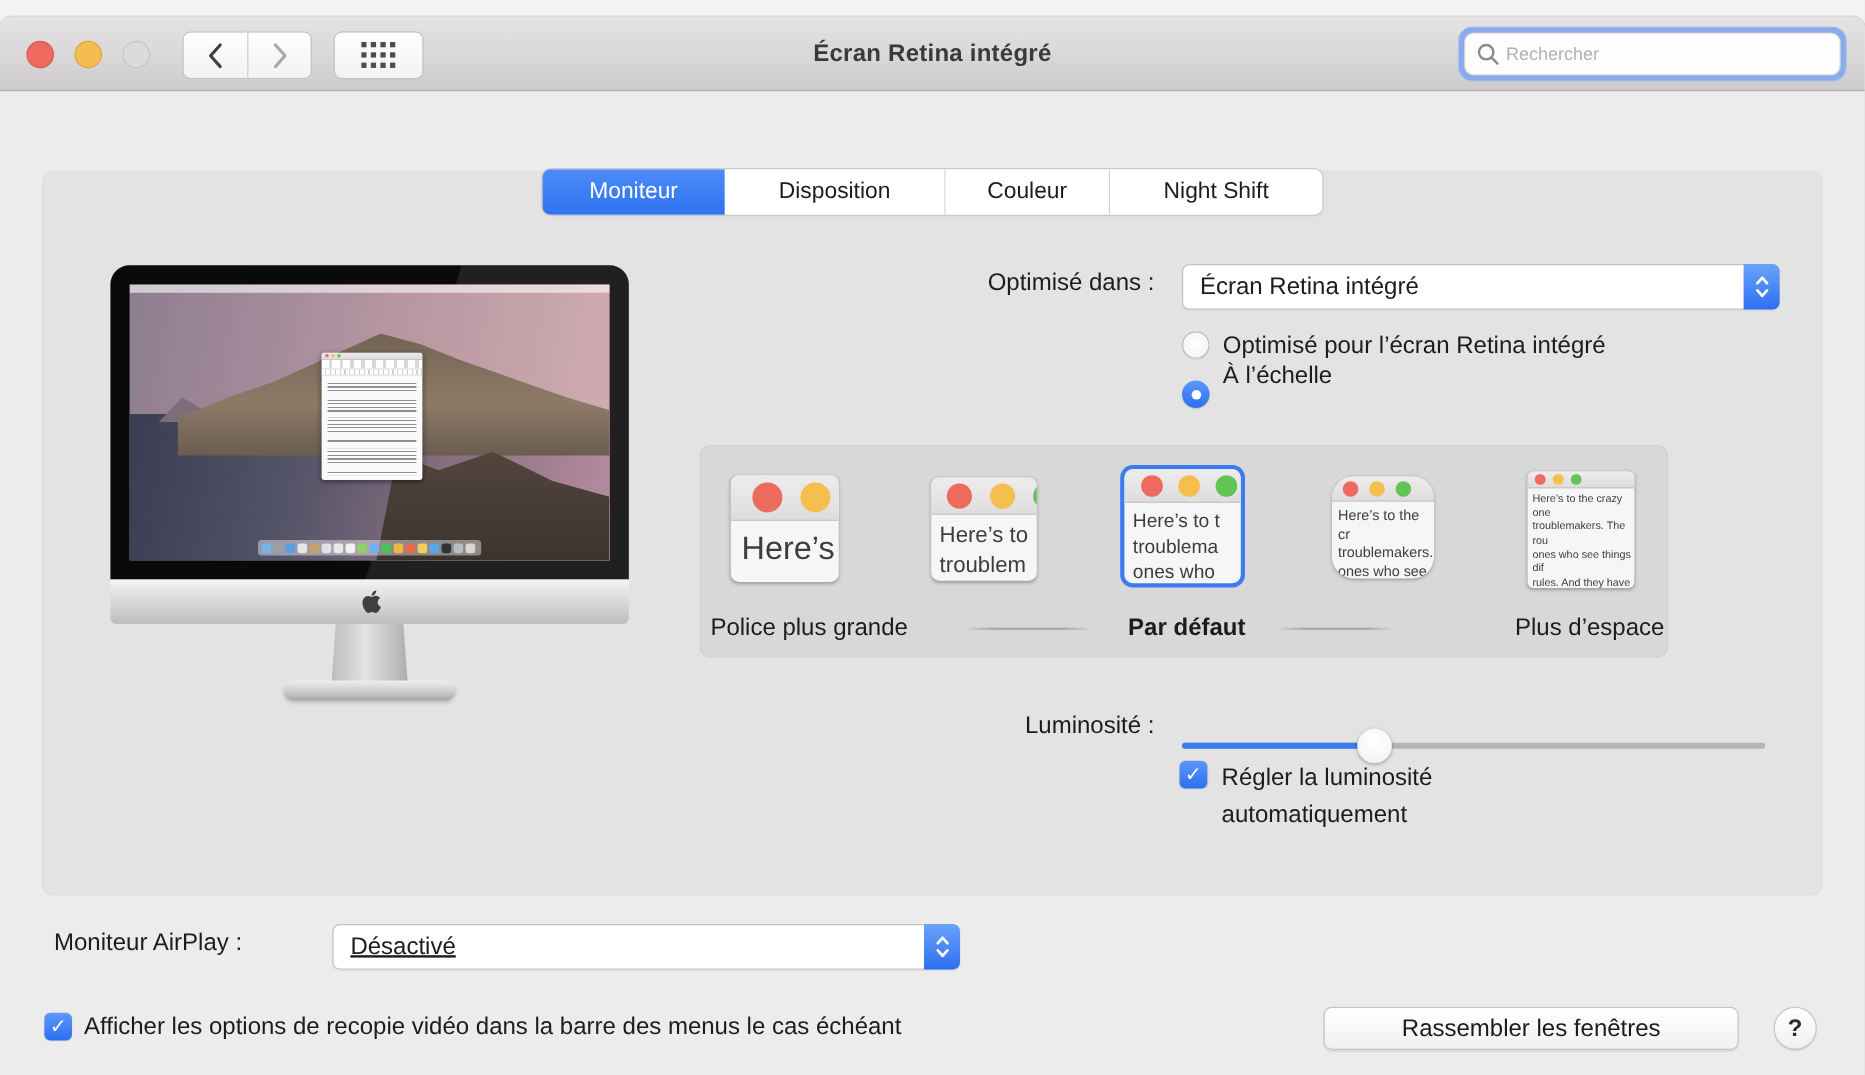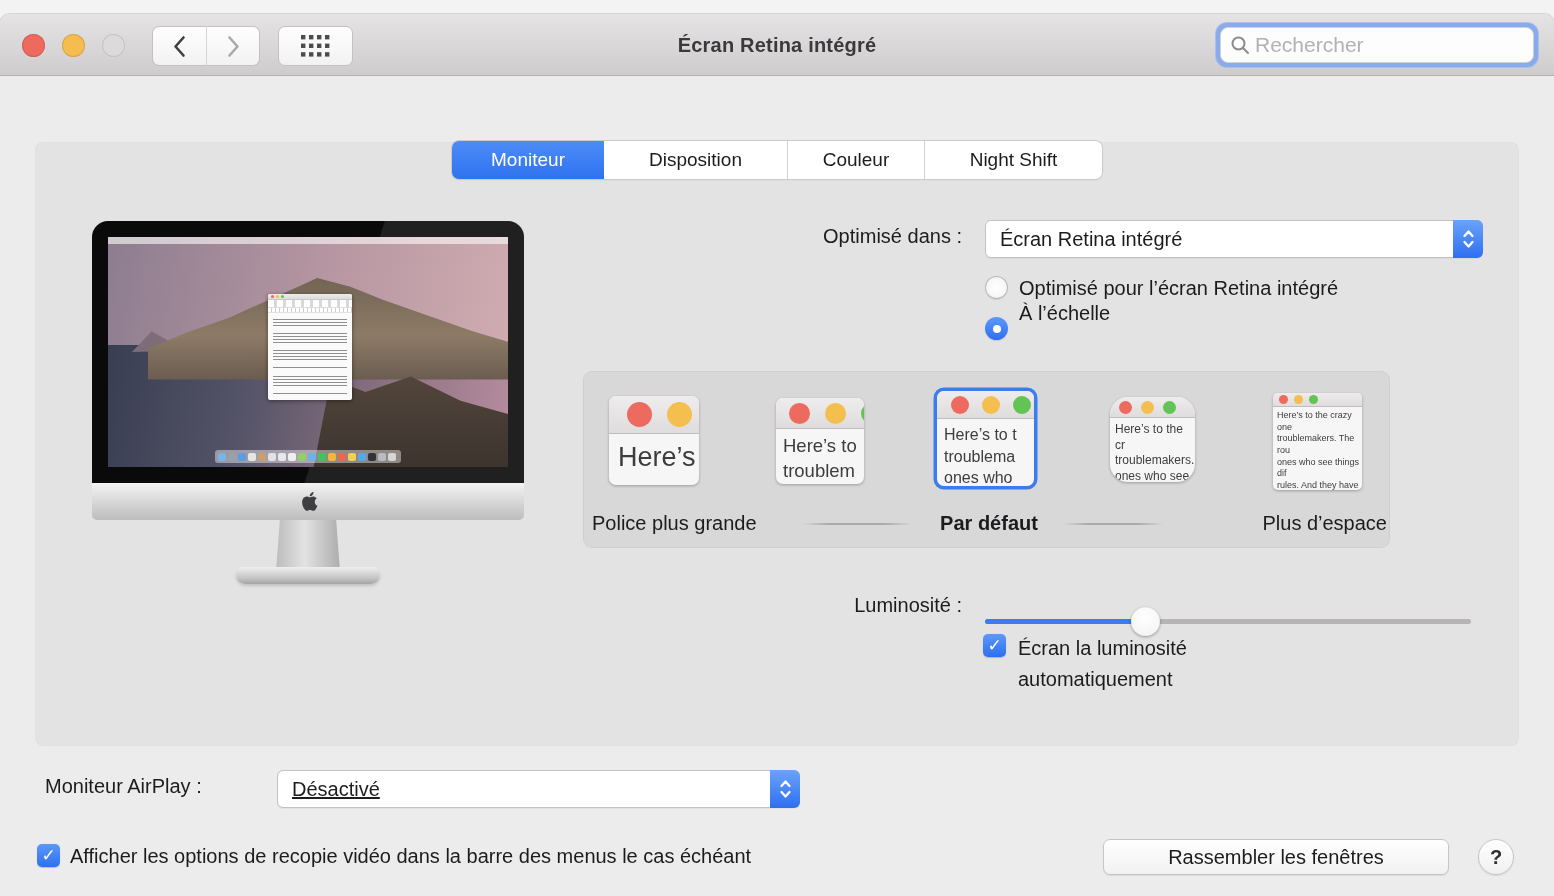--- a/index.html
+++ b/index.html
@@ -28,21 +28,21 @@
              border-radius:7px; display:flex; align-items:center; justify-content:center; }
   .wintitle { position:absolute; left:0; right:0; top:0; height:62px; display:flex;
               align-items:center; justify-content:center; font-size:20px; font-weight:700;
               color:#3a3a3c; letter-spacing:.2px; }
   .searchwrap { position:absolute; right:16px; top:9px; width:322px; height:44px;
                 border-radius:11px; background:#89abec;
                 box-shadow:0 0 0 1px #a9bfec; display:flex; align-items:center; }
   .searchfield { position:absolute; left:4px; top:4px; right:4px; bottom:4px;
                  background:#fdfdfd; border-radius:8px; border:1px solid #d2d0d1;
                  display:flex; align-items:center; padding-left:9px; }
-  .searchfield input { border:none; outline:none; background:transparent; font-size:21px;
+  .searchfield input { border:none; outline:none; background:transparent; font-size:15px;
                        color:#444; width:260px; font-family:inherit; }
   .searchfield input::placeholder { color:#b3b1b2; }
 
   
   .tabs { position:absolute; left:452px; top:127px; height:38px; display:flex; z-index:5;
           border-radius:7px; box-shadow:0 0 0 1px #cbc9ca, 0 1px 2px rgba(0,0,0,.08); overflow:hidden; }
   .tab { height:38px; background:#fff; display:flex; align-items:center; justify-content:center;
          font-size:19px; color:#1c1c1e; border-right:1px solid #d2d0d1; cursor:default; }
   .tab:last-child { border-right:none; }
   .tab.selected { background:linear-gradient(#4c8cf8,#2f72ef); color:#fff; border-right:none; }
@@ -363,21 +363,21 @@
   </div>
 
   <div class="label r-align" style="left:700px; top:580px; width:262px;">Luminosité :</div>
   <div class="slider-track">
     <div class="slider-fill" style="width: 33%;"></div>
     <div class="slider-knob" style="left: calc(33% - 14.5px);"></div>
   </div>
   <div class="checkbox" style="left:983px; top:620px;">
     <span>✓</span>
   </div>
-  <div class="label" style="left:1018px; top:619px; width:250px; line-height:31px;">Écran la luminosité automatiquement</div>
+  <div class="label" style="left:1018px; top:619px; width:250px; line-height:31px;">Régler la luminosité automatiquement</div>
 
   <div class="label" style="left:45px; top:761px;">Moniteur AirPlay :</div>
   <div class="select" style="left:277px; top:756px; width:523px;text-decoration:underline;">
     <span>Désactivé</span>
     <span class="stepper">
       <svg width="13" height="22" viewBox="0 0 13 22">
         <polyline points="2.5,8 6.5,3.5 10.5,8" fill="none" stroke="#fff" stroke-width="2.3" stroke-linecap="round" stroke-linejoin="round"></polyline>
         <polyline points="2.5,14 6.5,18.5 10.5,14" fill="none" stroke="#fff" stroke-width="2.3" stroke-linecap="round" stroke-linejoin="round"></polyline>
       </svg>
     </span>

